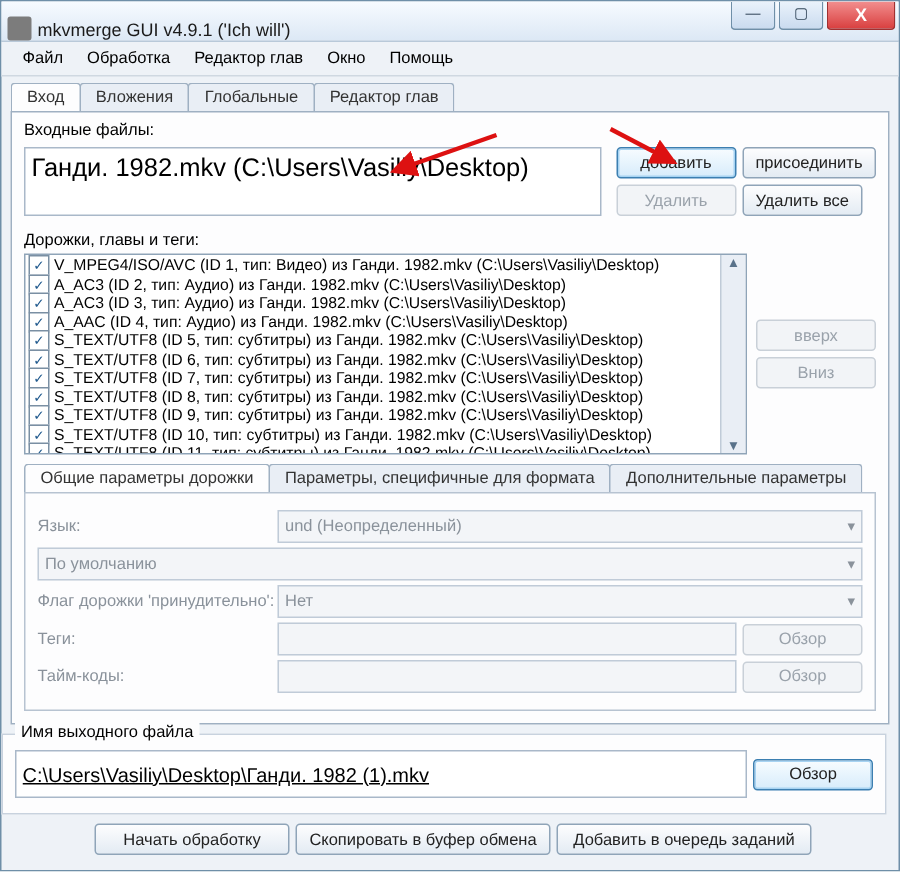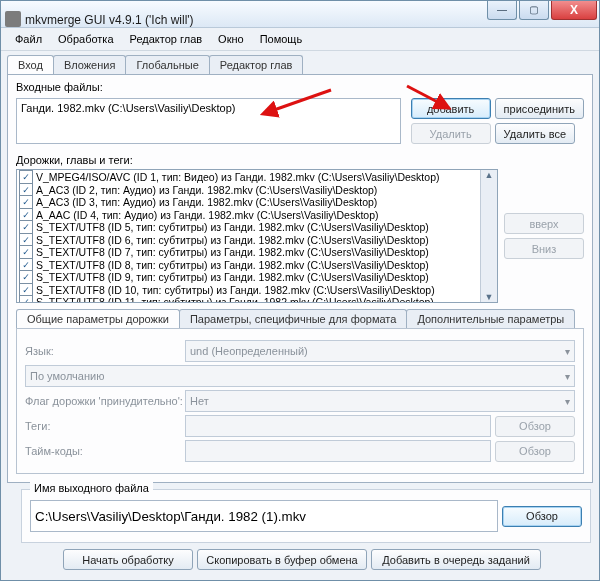--- a/index.html
+++ b/index.html
@@ -33,21 +33,21 @@
   .field-row{display:flex;align-items:center;margin:3px 0}
   .field-label{width:160px;color:#8a929b}
   .field-input{flex:1;border:1px solid #c0cbd8;background:#f3f5f8;height:20px;display:flex;align-items:center;padding:0 4px;color:#8a929b;position:relative}
   .field-input.drop:after{content:"▾";position:absolute;right:4px;color:#8a929b;font-size:10px}
   .subtabs{display:flex;margin-top:6px}
   .sub-pane{border:1px solid #b7c3d1;padding:8px;background:#fdfdfe}
   .arrow{position:absolute;pointer-events:none}
   .arrow svg{overflow:visible}
   .outfile-row{display:flex;align-items:center;margin:4px 2px}
   .bottom-btns{display:flex;justify-content:center;padding:6px 0 10px 0}
-  .file-entry{font-size:11px;padding:1px 2px}
+  .file-entry{font-size:17px;padding:1px 2px}
 </style>
 </head>
 <body>
 
 <div class="window">
 
   <div class="titlebar">
     <div class="title-icon"></div>
     <span class="title">mkvmerge GUI v4.9.1 ('Ich will')</span>
     <div class="win-btns">
@@ -201,24 +201,24 @@
         <button class="btn disabled">Обзор</button>
       </div>
       <div class="field-row">
         <div class="field-label">Тайм-коды:</div>
         <div class="field-input"></div>
         <button class="btn disabled">Обзор</button>
       </div>
     </div>
   </div>
 
-  <div class="group" style="margin:2px 8px 0 20px">
+  <div class="group" style="margin:2px 8px 0 0">
     <div class="group-title">Имя выходного файла</div>
     <div class="outfile-row">
-      <input class="input" style="flex: 1 1 0%; height: 32px;" value="C:\Users\Vasiliy\Desktop\Ганди. 1982 (1).mkv">
+      <input class="input" style="flex: 1 1 0%; height: 32px; text-decoration: underline;" value="C:\Users\Vasiliy\Desktop\Ганди. 1982 (1).mkv">
       <button class="btn highlight">Обзор</button>
     </div>
   </div>
 
   <div class="bottom-btns">
     <button class="btn" style="min-width:130px">Начать обработку</button>
     <button class="btn" style="min-width:170px">Скопировать в буфер обмена</button>
     <button class="btn" style="min-width:170px">Добавить в очередь заданий</button>
   </div>
 

